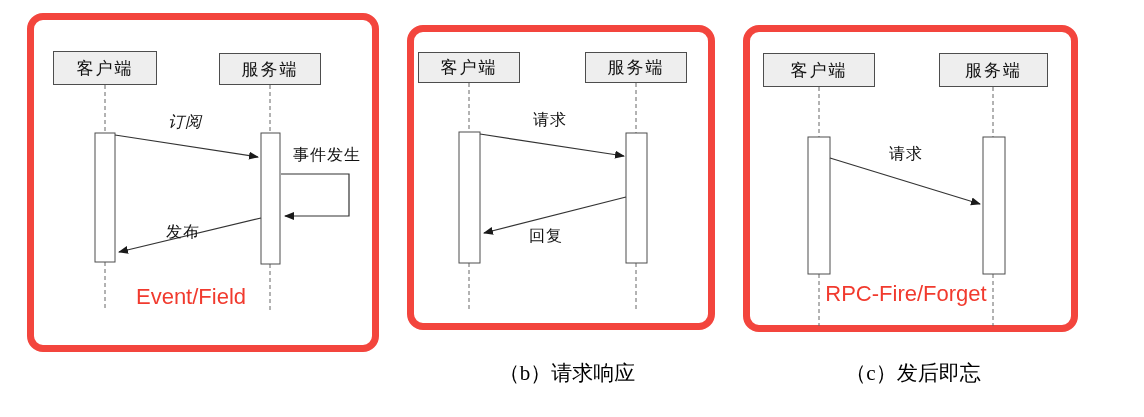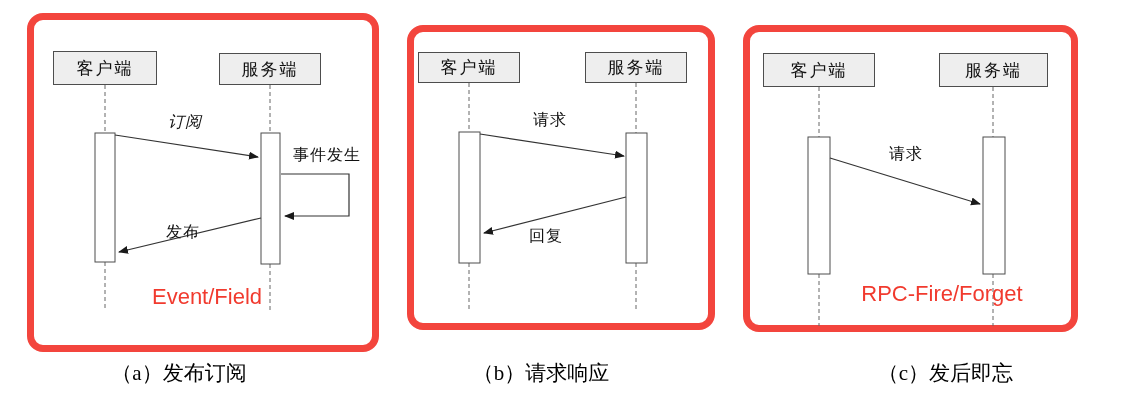--- a/index.html
+++ b/index.html
@@ -119,28 +119,27 @@
     <g fill="none" stroke="#333333" stroke-width="1.2">
       <line x1="830" y1="158" x2="980" y2="204" marker-end="url(#arrow)"></line>
     </g>
   </svg>
 
   <div class="actor" style="left:53px; top:51px; width:104px; height:34px;">客户端</div>
   <div class="actor" style="left:219px; top:53px; width:102px; height:32px;">服务端</div>
   <div class="msg" style="left:160px; top:112px; width:50px;font-style:italic;">订阅</div>
   <div class="msg" style="left:286px; top:145px; width:82px;">事件发生</div>
   <div class="msg" style="left:158px; top:214px; width:50px;margin-top:8px;">发布</div>
-  <div class="redlabel" style="left:140px; top:284px; width:134px;">Event/Field</div>
-  <div class="caption" style="left:79px; top:359px; width:200px;">（a）发布订阅</div>
+  <div class="redlabel" style="left:124px; top:284px; width:134px;">Event/Field</div>
 
   <div class="actor" style="left:418px; top:52px; width:102px; height:31px;">客户端</div>
   <div class="actor" style="left:585px; top:52px; width:102px; height:31px;">服务端</div>
   <div class="msg" style="left:525px; top:110px; width:50px;">请求</div>
   <div class="msg" style="left:521px; top:190px; width:50px;margin-top:36px;">回复</div>
-  <div class="caption" style="left:441px; top:359px; width:200px;">（b）请求响应</div>
+  <div class="caption" style="left:467px; top:359px; width:200px;">（b）请求响应</div>
 
   <div class="actor" style="left:763px; top:53px; width:112px; height:34px;">客户端</div>
   <div class="actor" style="left:939px; top:53px; width:109px; height:34px;">服务端</div>
   <div class="msg" style="left:881px; top:144px; width:50px;">请求</div>
-  <div class="redlabel" style="left:851px; top:281px; width:182px;">RPC-Fire/Forget</div>
-  <div class="caption" style="left:813px; top:359px; width:200px;text-align:right;">（c）发后即忘</div>
+  <div class="redlabel" style="left:815px; top:281px; width:182px;">RPC-Fire/Forget</div>
+  <div class="caption" style="left:813px; top:359px; width:200px;">（c）发后即忘</div>
 
 </div>
 
 </body></html>

